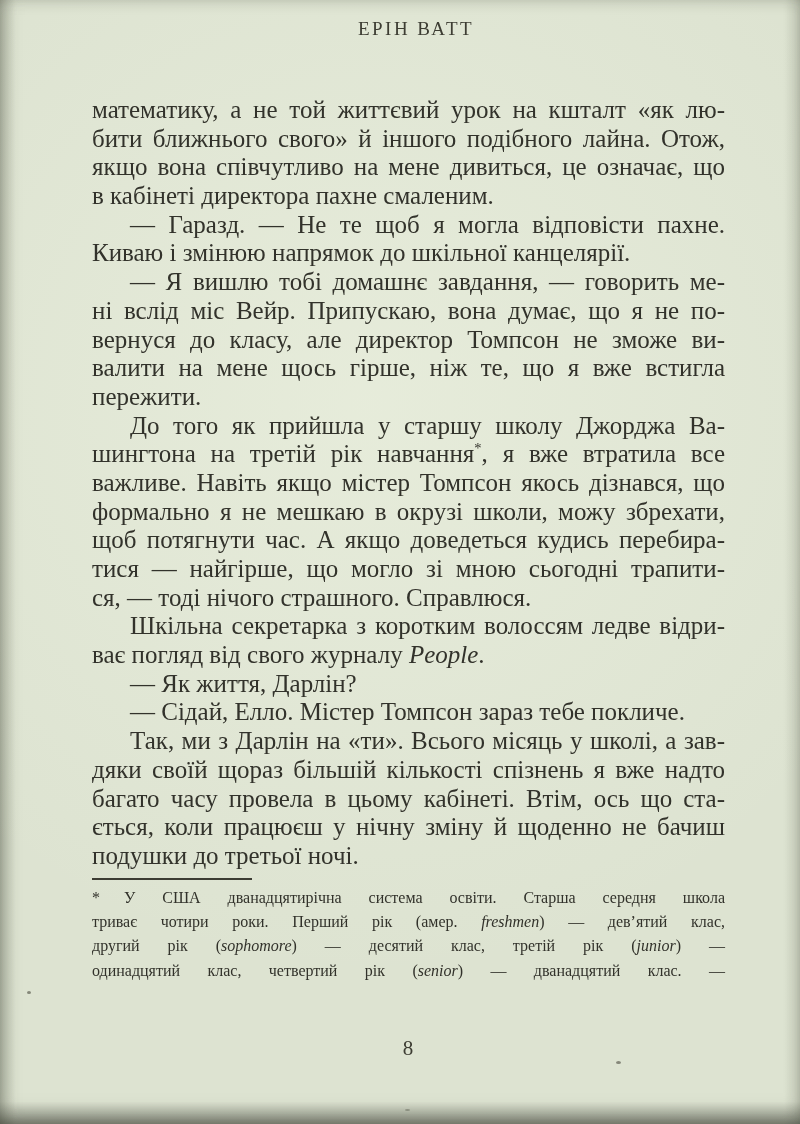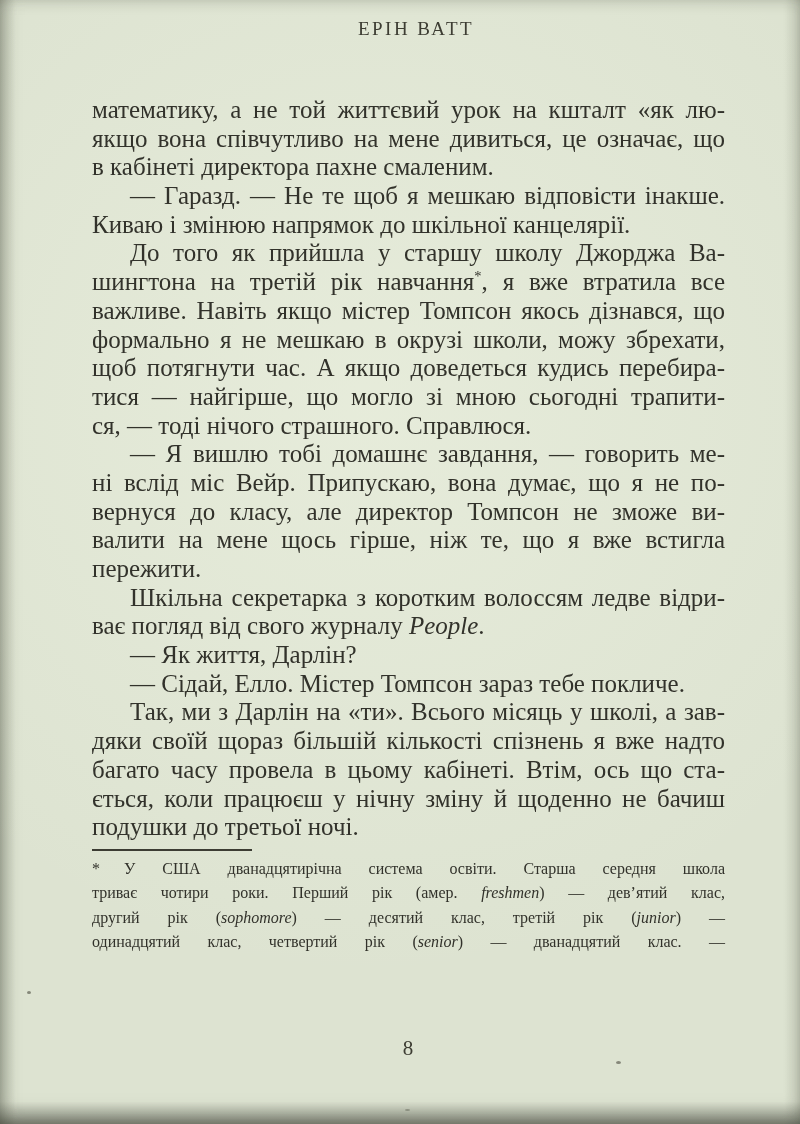--- a/index.html
+++ b/index.html
@@ -91,42 +91,43 @@
 </head>
 <body>
 
 <div class="page">
   <div class="running-header">ЕРІН ВАТТ</div>
 
   <div class="text-col">
     <div id="body-lines">
         <div>
           <div class="line body-line"><span>математику, а не той життєвий урок на кшталт «як лю-</span></div>
+          <div class="line body-line"><span>бити ближнього свого» й іншого подібного лайна. Отож,</span></div>
           <div class="line body-line"><span>якщо вона співчутливо на мене дивиться, це означає, що</span></div>
           <div class="line body-line last"><span>в кабінеті директора пахне смаленим.</span></div>
         </div>
         <div>
-          <div class="line body-line indent"><span>— Гаразд. — Не те щоб я мешкаю відповісти інакше.</span></div>
+          <div class="line body-line indent"><span>— Гаразд. — Не те щоб я могла відповісти пахне.</span></div>
           <div class="line body-line last"><span>Киваю і змінюю напрямок до шкільної канцелярії.</span></div>
+        </div>
+        <div>
+          <div class="line body-line indent"><span>— Я вишлю тобі домашнє завдання, — говорить ме-</span></div>
+          <div class="line body-line"><span>ні вслід міс Вейр. Припускаю, вона думає, що я не по-</span></div>
+          <div class="line body-line"><span>вернуся до класу, але директор Томпсон не зможе ви-</span></div>
+          <div class="line body-line"><span>валити на мене щось гірше, ніж те, що я вже встигла</span></div>
+          <div class="line body-line last"><span>пережити.</span></div>
         </div>
         <div>
           <div class="line body-line indent"><span>До того як прийшла у старшу школу Джорджа Ва-</span></div>
           <div class="line body-line"><span>шингтона на третій рік навчання</span><sup class="fnref">*</sup><span>, я вже втратила все</span></div>
           <div class="line body-line"><span>важливе. Навіть якщо містер Томпсон якось дізнався, що</span></div>
           <div class="line body-line"><span>формально я не мешкаю в окрузі школи, можу збрехати,</span></div>
           <div class="line body-line"><span>щоб потягнути час. А якщо доведеться кудись перебира-</span></div>
           <div class="line body-line"><span>тися — найгірше, що могло зі мною сьогодні трапити-</span></div>
           <div class="line body-line last"><span>ся, — тоді нічого страшного. Справлюся.</span></div>
-        </div>
-        <div>
-          <div class="line body-line indent"><span>— Я вишлю тобі домашнє завдання, — говорить ме-</span></div>
-          <div class="line body-line"><span>ні вслід міс Вейр. Припускаю, вона думає, що я не по-</span></div>
-          <div class="line body-line"><span>вернуся до класу, але директор Томпсон не зможе ви-</span></div>
-          <div class="line body-line"><span>валити на мене щось гірше, ніж те, що я вже встигла</span></div>
-          <div class="line body-line last"><span>пережити.</span></div>
         </div>
         <div>
           <div class="line body-line indent"><span>Шкільна секретарка з коротким волоссям ледве відри-</span></div>
           <div class="line body-line last"><span>ває погляд від свого журналу </span><span class="it">People</span><span>.</span></div>
         </div>
         <div>
           <div class="line body-line last indent"><span>— Як життя, Дарлін?</span></div>
         </div>
         <div>
           <div class="line body-line last indent"><span>— Сідай, Елло. Містер Томпсон зараз тебе покличе.</span></div>

